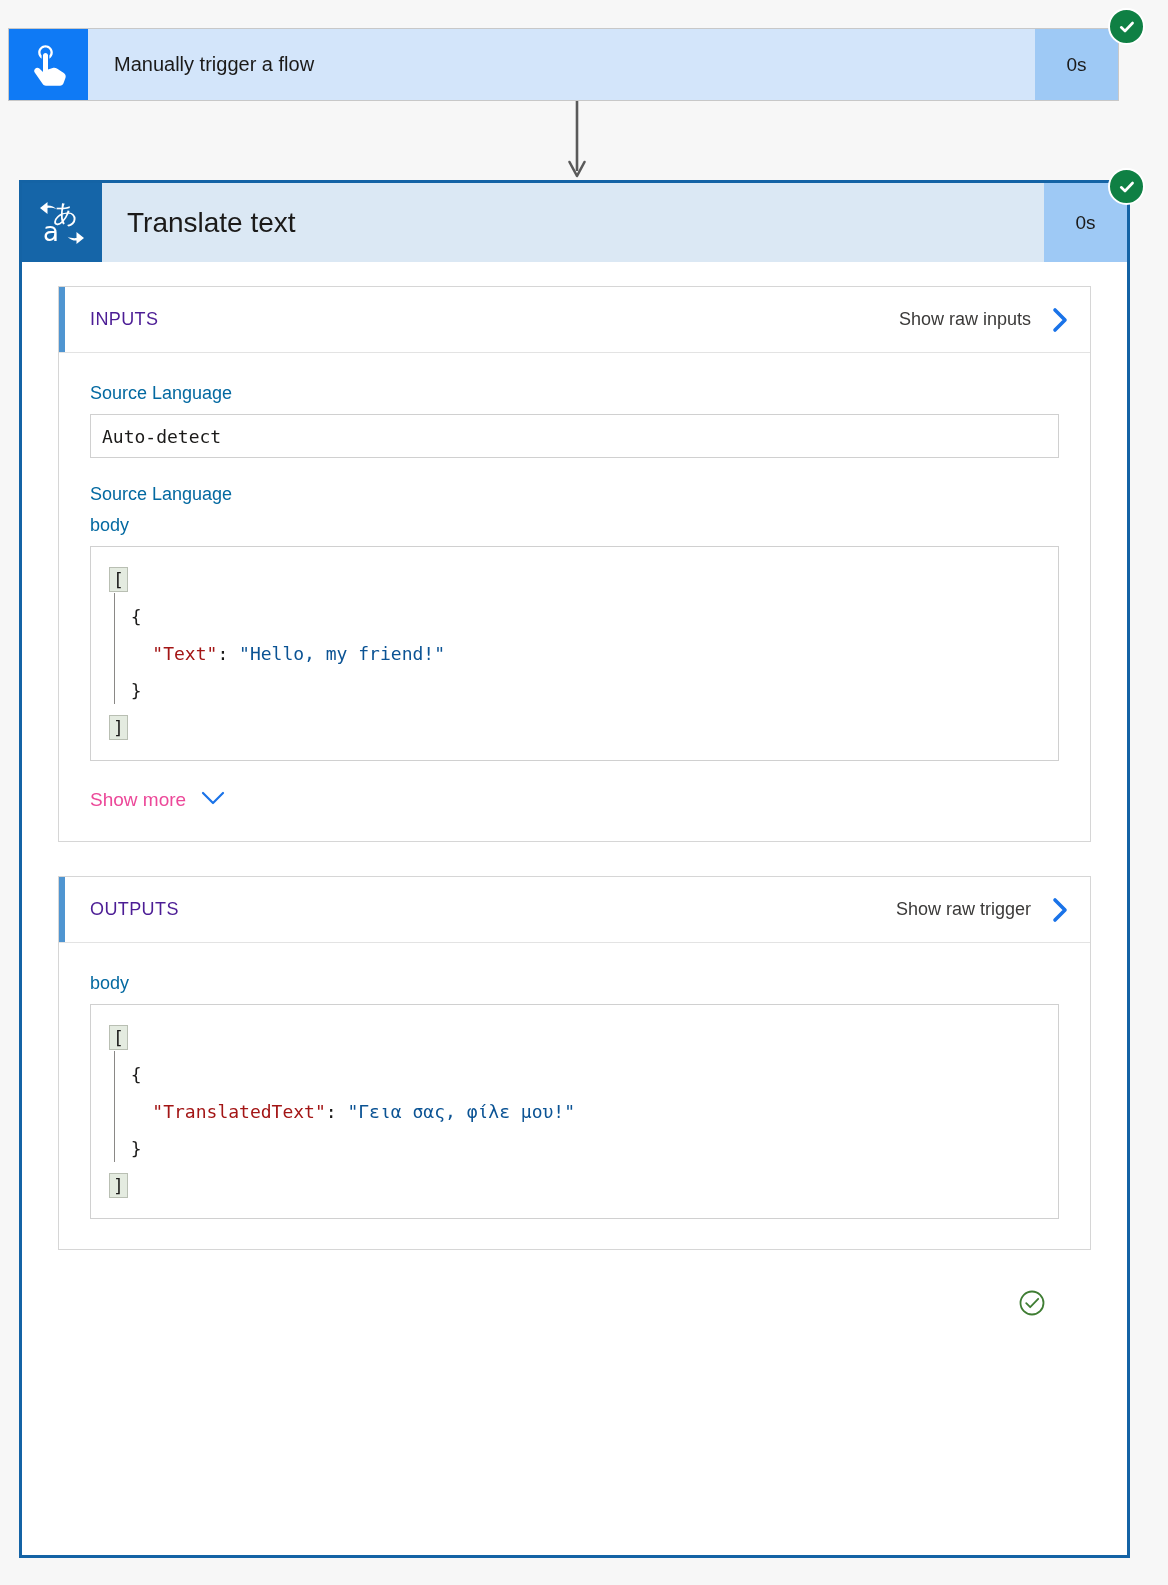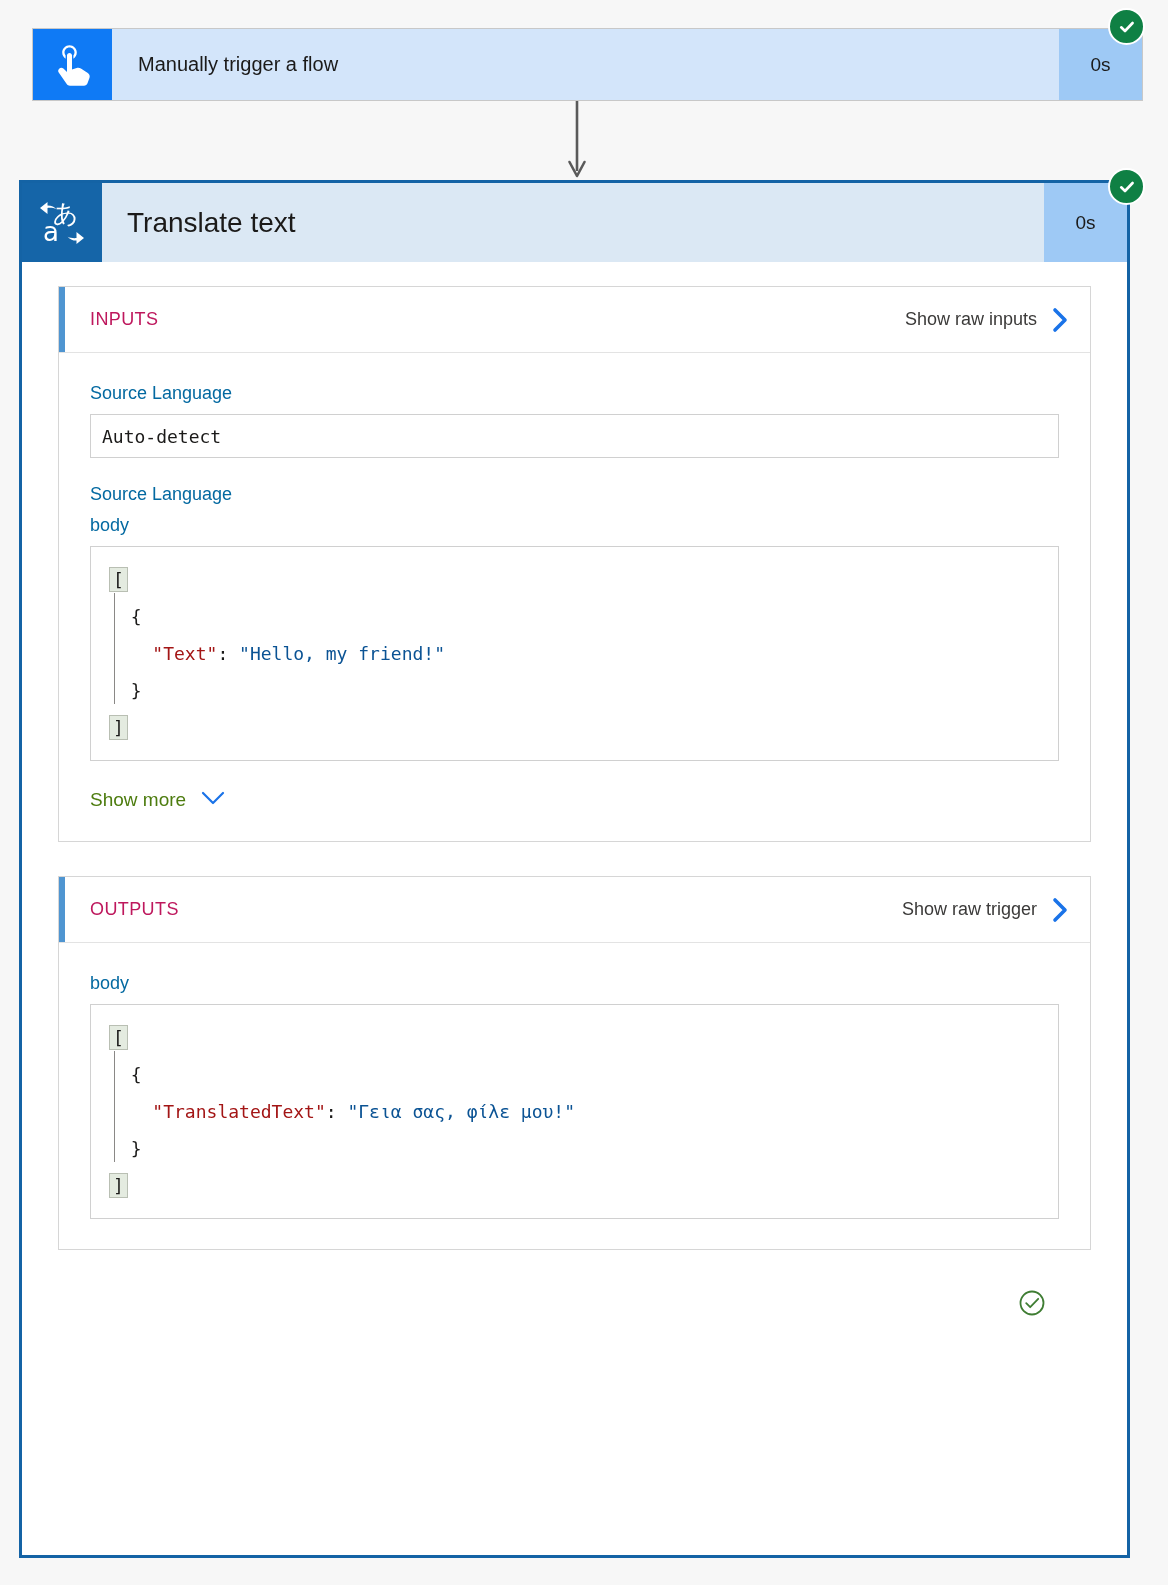--- a/index.html
+++ b/index.html
@@ -12,21 +12,21 @@
     height: 1585px;
     font-family: "Liberation Sans", sans-serif;
     color: #201f1e;
     overflow: hidden;
     position: relative;
   }
 
   
   .trigger-card {
     position: absolute;
-    left: 32px;
+    left: 8px;
     top: 28px;
     width: 1111px;
     height: 73px;
     display: flex;
     box-sizing: border-box;
     border: 1px solid #c8c8c8;
   }
   .trigger-icon {
     width: 79px;
     height: 100%;
@@ -145,26 +145,26 @@
   .io-header::before {
     content: "";
     position: absolute;
     left: 0; top: 0;
     width: 6px; height: 100%;
     background: #4f95d1;
   }
   .io-title {
     font-size: 18px;
     letter-spacing: .4px;
-    color: #be185d;
+    color: #4c1d95;
   }
   .io-raw-link {
     display: flex;
     align-items: center;
-    gap: 13px;
+    gap: 19px;
     cursor: pointer;
   }
   .io-raw-text {
     font-size: 18px;
     color: #3b3a39;
   }
   .chevron-right { display:block; }
 
   .io-content {
     padding: 30px 31px 30px 31px;
@@ -223,21 +223,21 @@
   }
 
   .show-more {
     margin-top: 28px;
     display: flex;
     align-items: center;
     gap: 14px;
     cursor: pointer;
   }
   .show-more-text {
-    color: #4d7c0f;
+    color: #ec4899;
     font-size: 19px;
   }
 
   .card-footer {
     display: flex;
     justify-content: flex-end;
     padding: 4px 44px 0 0;
   }
   .footer-check { display:block; }
 </style>

